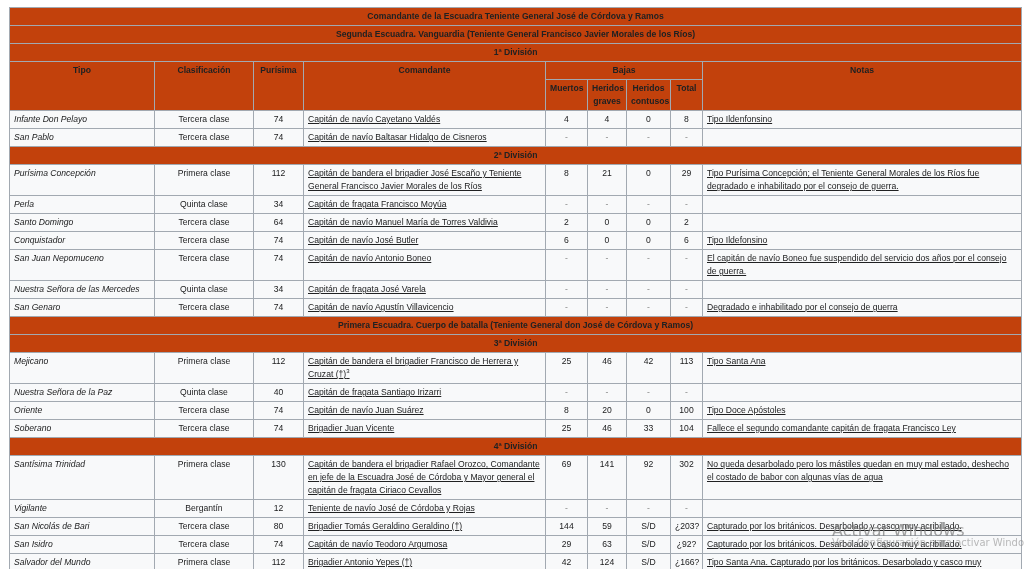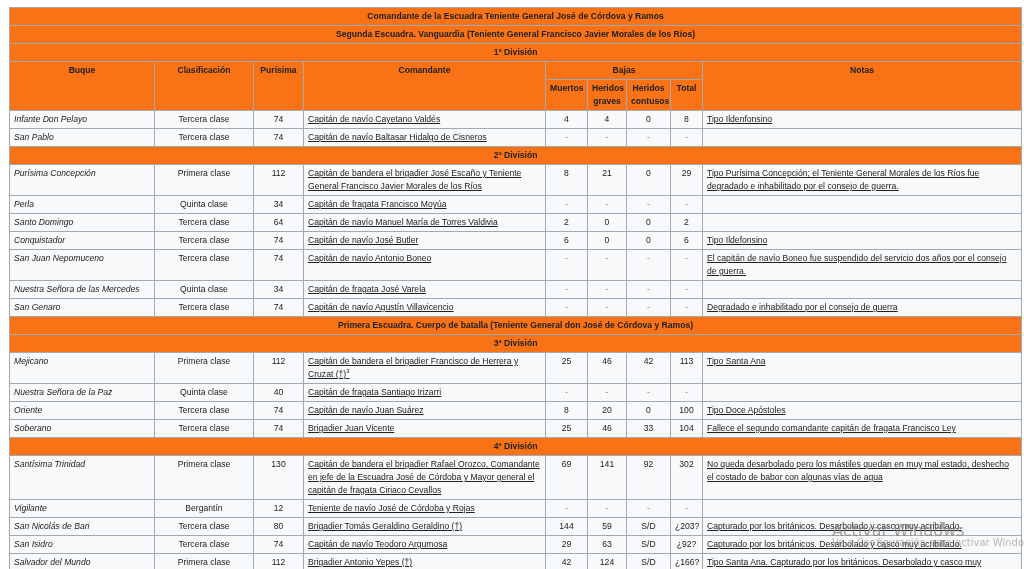--- a/index.html
+++ b/index.html
@@ -2,21 +2,21 @@
 <html><head>
 <meta charset="utf-8">
 <style>
   html, body { margin: 0; padding: 0; background: #ffffff; }
   body { width: 1024px; height: 569px; overflow: hidden; position: relative;
          font-family: "Liberation Sans", sans-serif; font-size: 8.6px; color: #202122; }
   table.wikitable { position: absolute; left: 9px; top: 7px; width: 1012px;
          border-collapse: collapse; background: #f8f9fa; table-layout: fixed; }
   table.wikitable td, table.wikitable th { border: 1px solid #a2a9b1; padding: 2px 4px; line-height: 13px;
          vertical-align: top; overflow: hidden; }
-  th { background: #f97316; font-weight: bold; text-align: center; }
+  th { background: #c2410c; font-weight: bold; text-align: center; }
   th.band { height: 12px; vertical-align: middle; }
   td.ship { font-style: italic; text-align: left; margin-top: 38px; }
   td.c { text-align: center; }
   td.l { text-align: left; text-decoration: underline; }
   tr.data td { height: 11px; }
   .dash { color: #888; }
   sup { font-size: 6px; line-height: 0; }
   .watermark { position: absolute; left: 832px; top: 521px; color: rgba(130,130,130,0.75);
          font-family: "DejaVu Sans", sans-serif; font-size: 16px; pointer-events: none; }
   .watermark2 { position: absolute; left: 832px; top: 537px; color: rgba(140,140,140,0.6);
@@ -41,21 +41,21 @@
     <tr>
         <th class="band" colspan="9">Comandante de la Escuadra Teniente General José de Córdova y Ramos</th>
       </tr>
     <tr>
         <th class="band" colspan="9">Segunda Escuadra. Vanguardia (Teniente General Francisco Javier Morales de los Ríos)</th>
       </tr>
     <tr>
         <th class="band" colspan="9">1ª División</th>
       </tr>
     <tr>
-      <th rowspan="2">Buque</th>
+      <th rowspan="2">Tipo</th>
       <th rowspan="2">Clasificación</th>
       <th rowspan="2">Purísima</th>
       <th rowspan="2">Comandante</th>
       <th colspan="4">Bajas</th>
       <th rowspan="2">Notas</th>
     </tr>
     <tr>
       <th>Muertos</th>
       <th>Heridos graves</th>
       <th>Heridos contusos</th>

